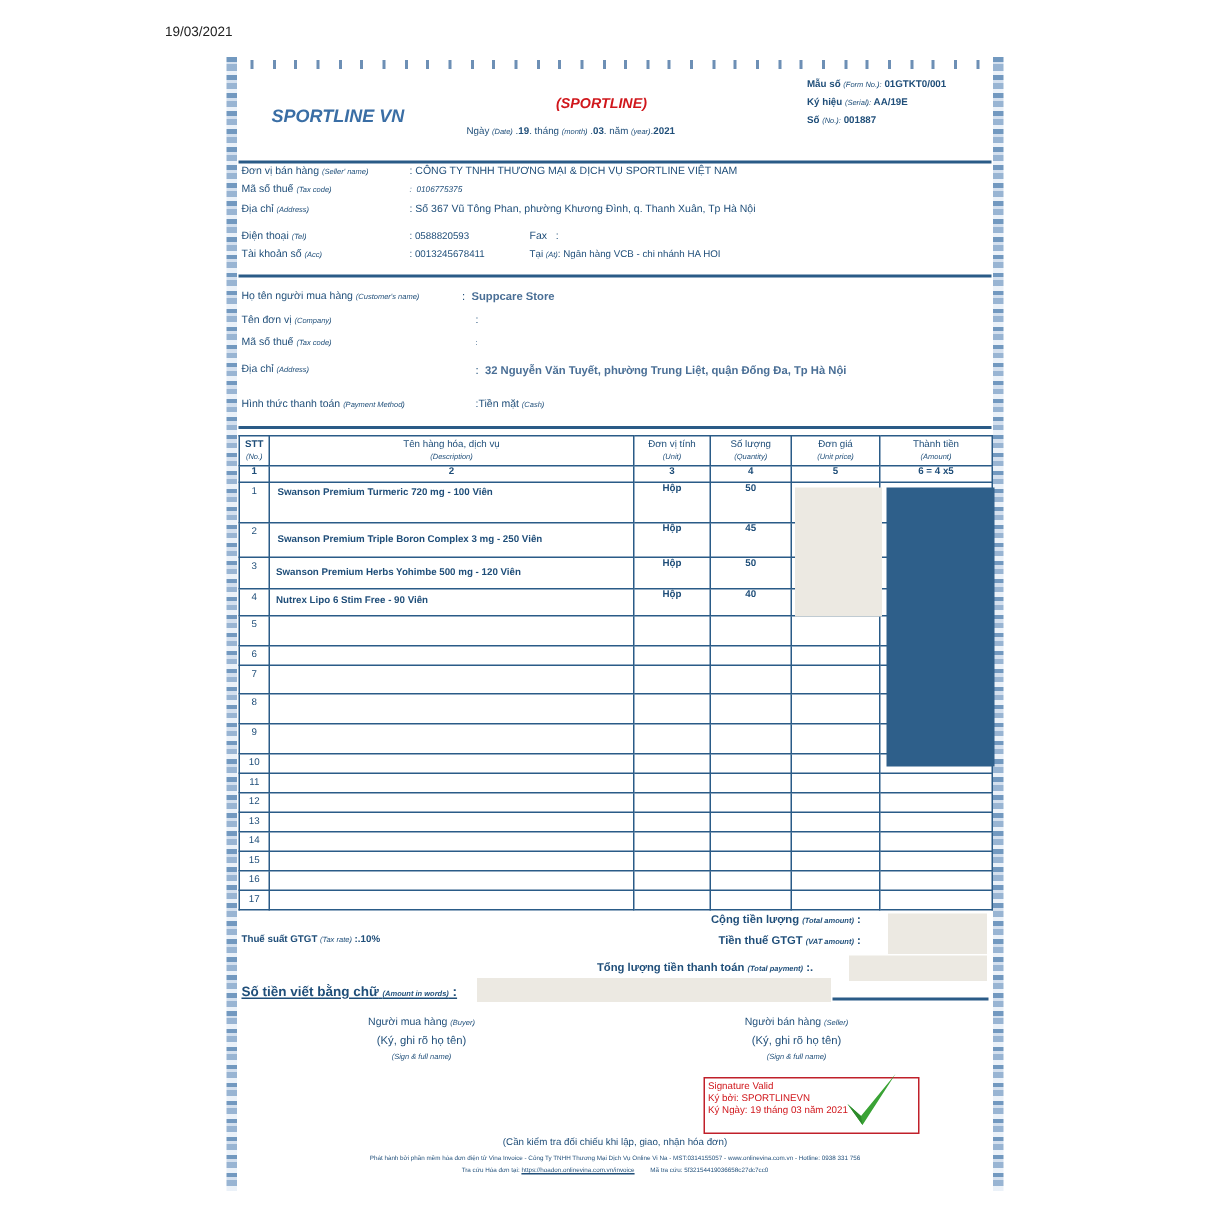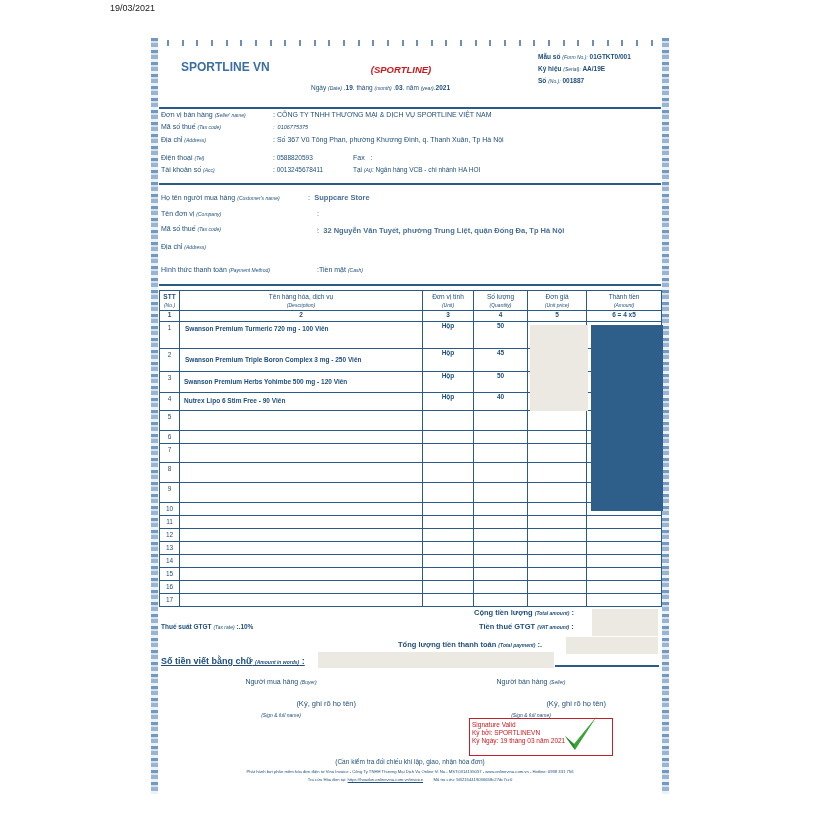--- a/index.html
+++ b/index.html
@@ -1,35 +1,35 @@
 <!DOCTYPE html>
 <html><head>
 <meta charset="utf-8">
 <style>
   * { box-sizing: border-box; margin: 0; padding: 0; }
   html, body { width: 821px; height: 821px; background: #ffffff; overflow: hidden; }
   body { position: relative; font-family: "Liberation Sans", sans-serif; color: #1f4e79; }
 
-  .print-header { position: absolute; top: 3px; left: 0; width: 761px; height: 14px; font-size: 9px; color: #222; }
+  .print-header { position: absolute; top: 16px; left: 0; width: 761px; height: 14px; font-size: 9px; color: #222; }
   .print-date { position: absolute; left: 110px; top: 0; }
   .print-title { position: absolute; left: 0; width: 821px; text-align: center; top: 0; }
 
   .invoice { position: absolute; left: 151px; top: 38px; width: 518px; height: 756px; }
   .border-left, .border-right {
     position: absolute; top: 0; width: 7px; height: 756px;
     background: repeating-linear-gradient(180deg, #4f7fb0 0 3px, #c9d8ea 3px 5px, #7fa2c8 5px 9px, #e6eef7 9px 12px);
     opacity: .8;
   }
   .border-left { left: 0; }
   .border-right { right: 0; }
   .tick-row { position: absolute; left: 16px; right: 16px; height: 6px; display: flex; justify-content: space-between; }
   .tick-row span { width: 2px; height: 6px; background: #6d8fb5; }
   .tick-top { top: 2px; }
 
-  .brand { position: absolute; left: 30px; top: 22px; font-size: 12px; font-weight: bold; color: #3a6ea5; }
+  .brand { position: absolute; left: 30px; top: 32px; font-size: 12px; font-weight: bold; color: #3a6ea5; font-style: italic; }
   .main-title { position: absolute; left: 120px; width: 260px; top: 12px; text-align: center; font-size: 14px; font-weight: bold; color: #d0161b; letter-spacing: 0.2px; }
   .sub-title { position: absolute; left: 120px; width: 260px; top: 26px; text-align: center; font-size: 9.5px; font-weight: bold; font-style: italic; color: #d0161b; }
   .date-line { position: absolute; left: 160px; top: 46px; font-size: 6.5px; color: #1f4e79; white-space: nowrap; }
   .date-line i { font-size: 5px; }
   .form-meta { position: absolute; left: 387px; top: 13px; font-size: 6.5px; line-height: 11px; color: #1f4e79; font-weight: bold; }
   .form-meta i { font-weight: normal; font-size: 5px; }
 
   .hline { position: absolute; left: 8px; right: 8px; height: 2px; background: #2a5b87; }
 
   .field { position: absolute; left: 10px; font-size: 7px; white-space: nowrap; color: #1f4e79; }
@@ -50,21 +50,21 @@
   .redact-price { position: absolute; left: 379px; top: 287px; width: 58px; height: 86px; background: #ece9e2; }
   .redact-amount { position: absolute; left: 440px; top: 287px; width: 72px; height: 186px; background: #2e5f8a; }
 
   .summary-label { position: absolute; font-size: 7.5px; font-weight: bold; color: #1f4e79; white-space: nowrap; }
   .summary-label i { font-size: 5px; font-weight: bold; }
   .summary-box { position: absolute; background: #ece9e2; }
 
   .sign-block { position: absolute; text-align: center; color: #1f4e79; }
   .sign-title { font-size: 7px; }
   .sign-title i { font-size: 5px; }
-  .sign-sub { font-size: 7.5px; margin-top: 14px; text-align: right; }
+  .sign-sub { font-size: 7.5px; margin-top: 4px; }
   .sign-note { font-size: 5px; font-style: italic; margin-top: 4px; }
 
   .sig-box { position: absolute; left: 318px; top: 680px; width: 144px; height: 38px; border: 1px solid #c0202a; padding: 2px 2px; font-size: 6.5px; color: #d0161b; line-height: 8px; }
   .check { position: absolute; left: 412px; top: 674px; width: 36px; height: 40px; }
 
   .footer-note { position: absolute; left: 0; width: 518px; top: 720px; text-align: center; font-size: 6.5px; color: #1f4e79; }
   .footer-line { position: absolute; left: 0; width: 518px; text-align: center; font-size: 4.2px; color: #1f4e79; white-space: nowrap; }
   .footer-line a { color: #1f4e79; text-decoration: underline; }
 </style>
 </head>
@@ -149,21 +149,21 @@
   <div class="field" style="top:156px;"><span>Họ tên người mua hàng</span> <i>(Customer's name)</i></div>
   <div class="field-value bold" style="left:157px;top:155px;"><span style="color:#1f4e79;font-weight:normal;">:</span>&nbsp; <span>Suppcare Store</span></div>
 
   <div class="field" style="top:172px;"><span>Tên đơn vị</span> <i>(Company)</i></div>
   <div class="field-value" style="left:166px;top:172px;">: <span></span></div>
 
   <div class="field" style="top:187px;"><span>Mã số thuế</span> <i>(Tax code)</i></div>
   <div class="field-value" style="left:166px;top:188px;font-size:5px;">: <span></span></div>
 
   <div class="field" style="top:205px;"><span>Địa chỉ</span> <i>(Address)</i></div>
-  <div class="field-value bold" style="left:166px;top:188px;"><span style="color:#1f4e79;font-weight:normal;">:</span>&nbsp; <span>32 Nguyễn Văn Tuyết,  phường Trung Liệt, quận Đống Đa, Tp Hà Nội</span></div>
+  <div class="field-value bold" style="left:166px;top:204px;"><span style="color:#1f4e79;font-weight:normal;">:</span>&nbsp; <span>32 Nguyễn Văn Tuyết,  phường Trung Liệt, quận Đống Đa, Tp Hà Nội</span></div>
 
   <div class="field" style="top:228px;"><span>Hình thức thanh toán</span> <i>(Payment Method)</i></div>
   <div class="field-value" style="left:166px;top:228px;">:<span>Tiền mặt</span> <i class="small-italic">(Cash)</i></div>
 
   <div class="hline" style="top:246px;height:1.5px;"></div>
 
   <table class="items">
     <colgroup>
       <col style="width:20px">
         <col style="width:243px">

